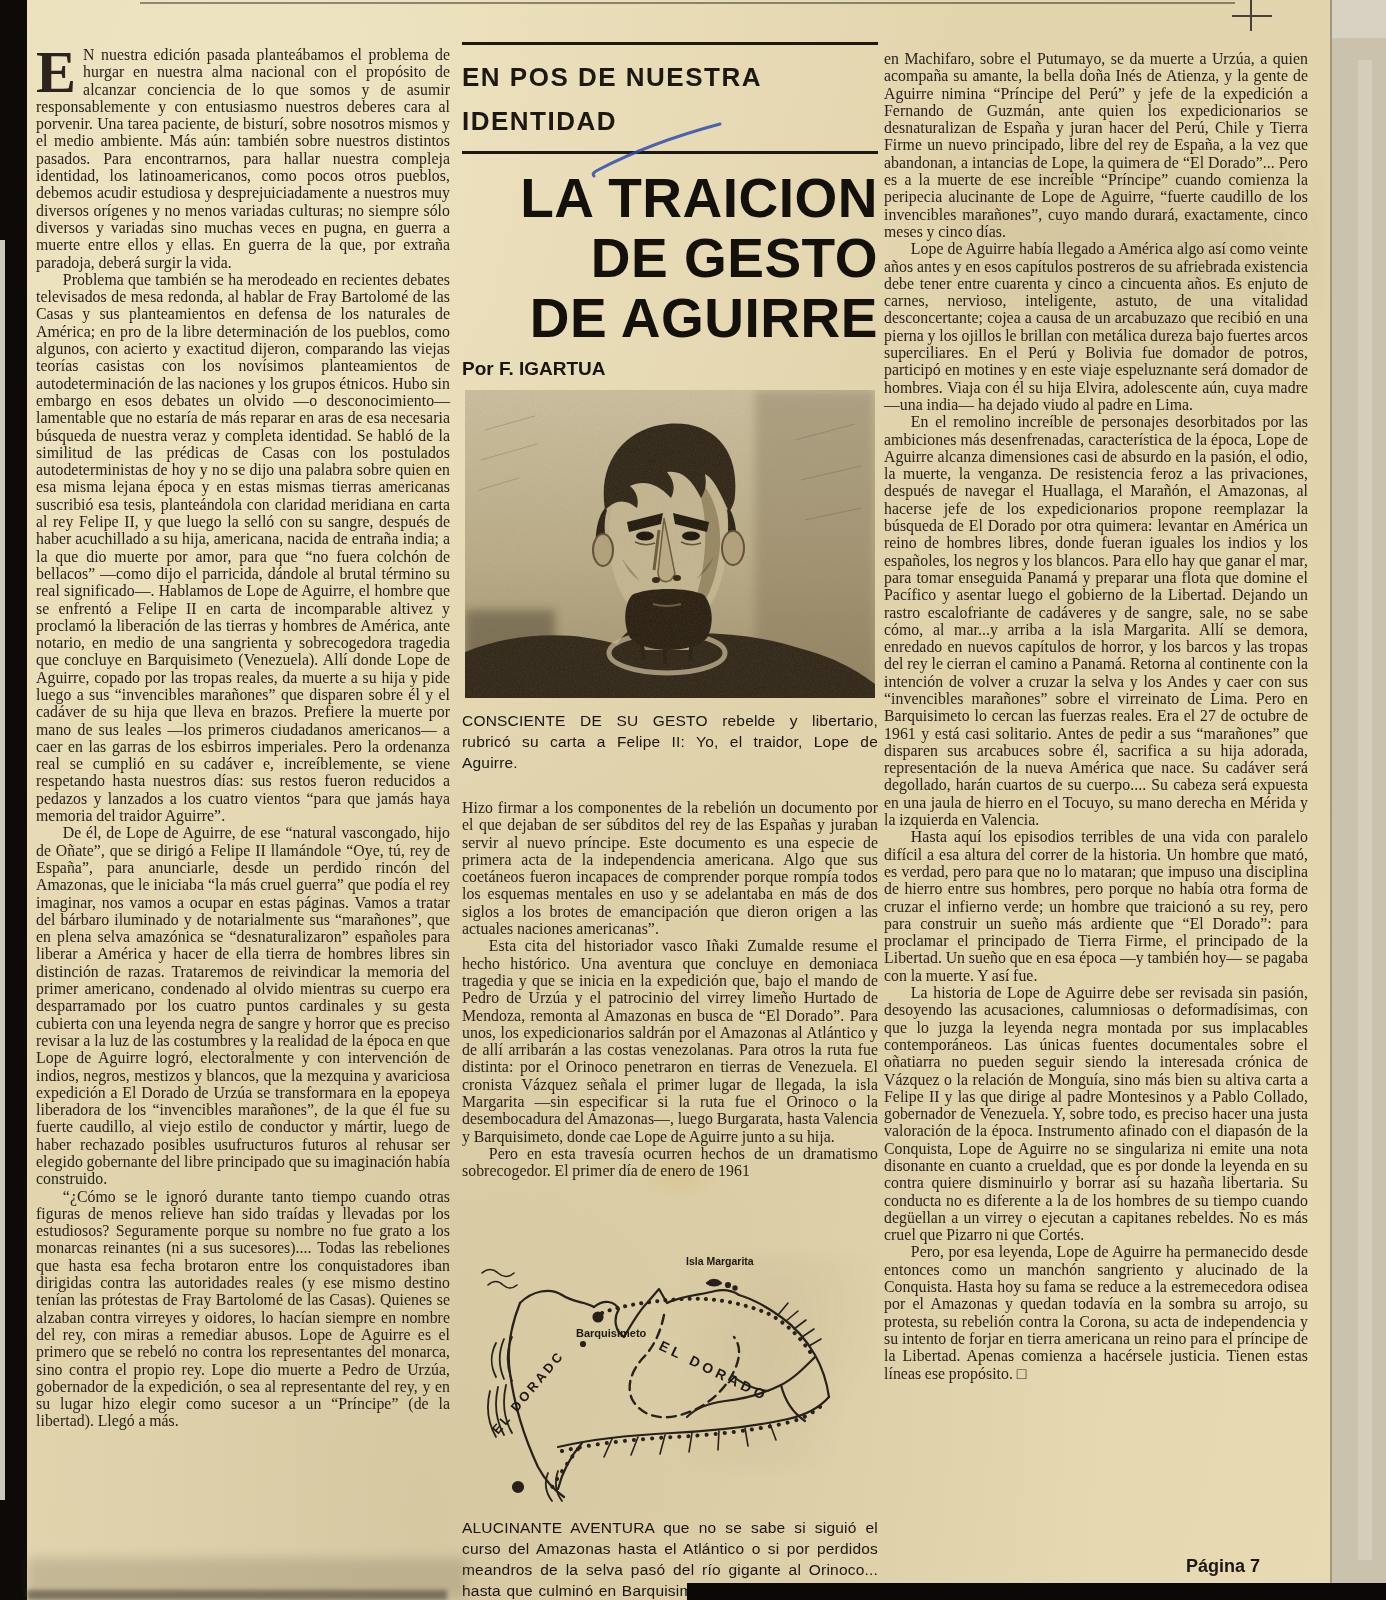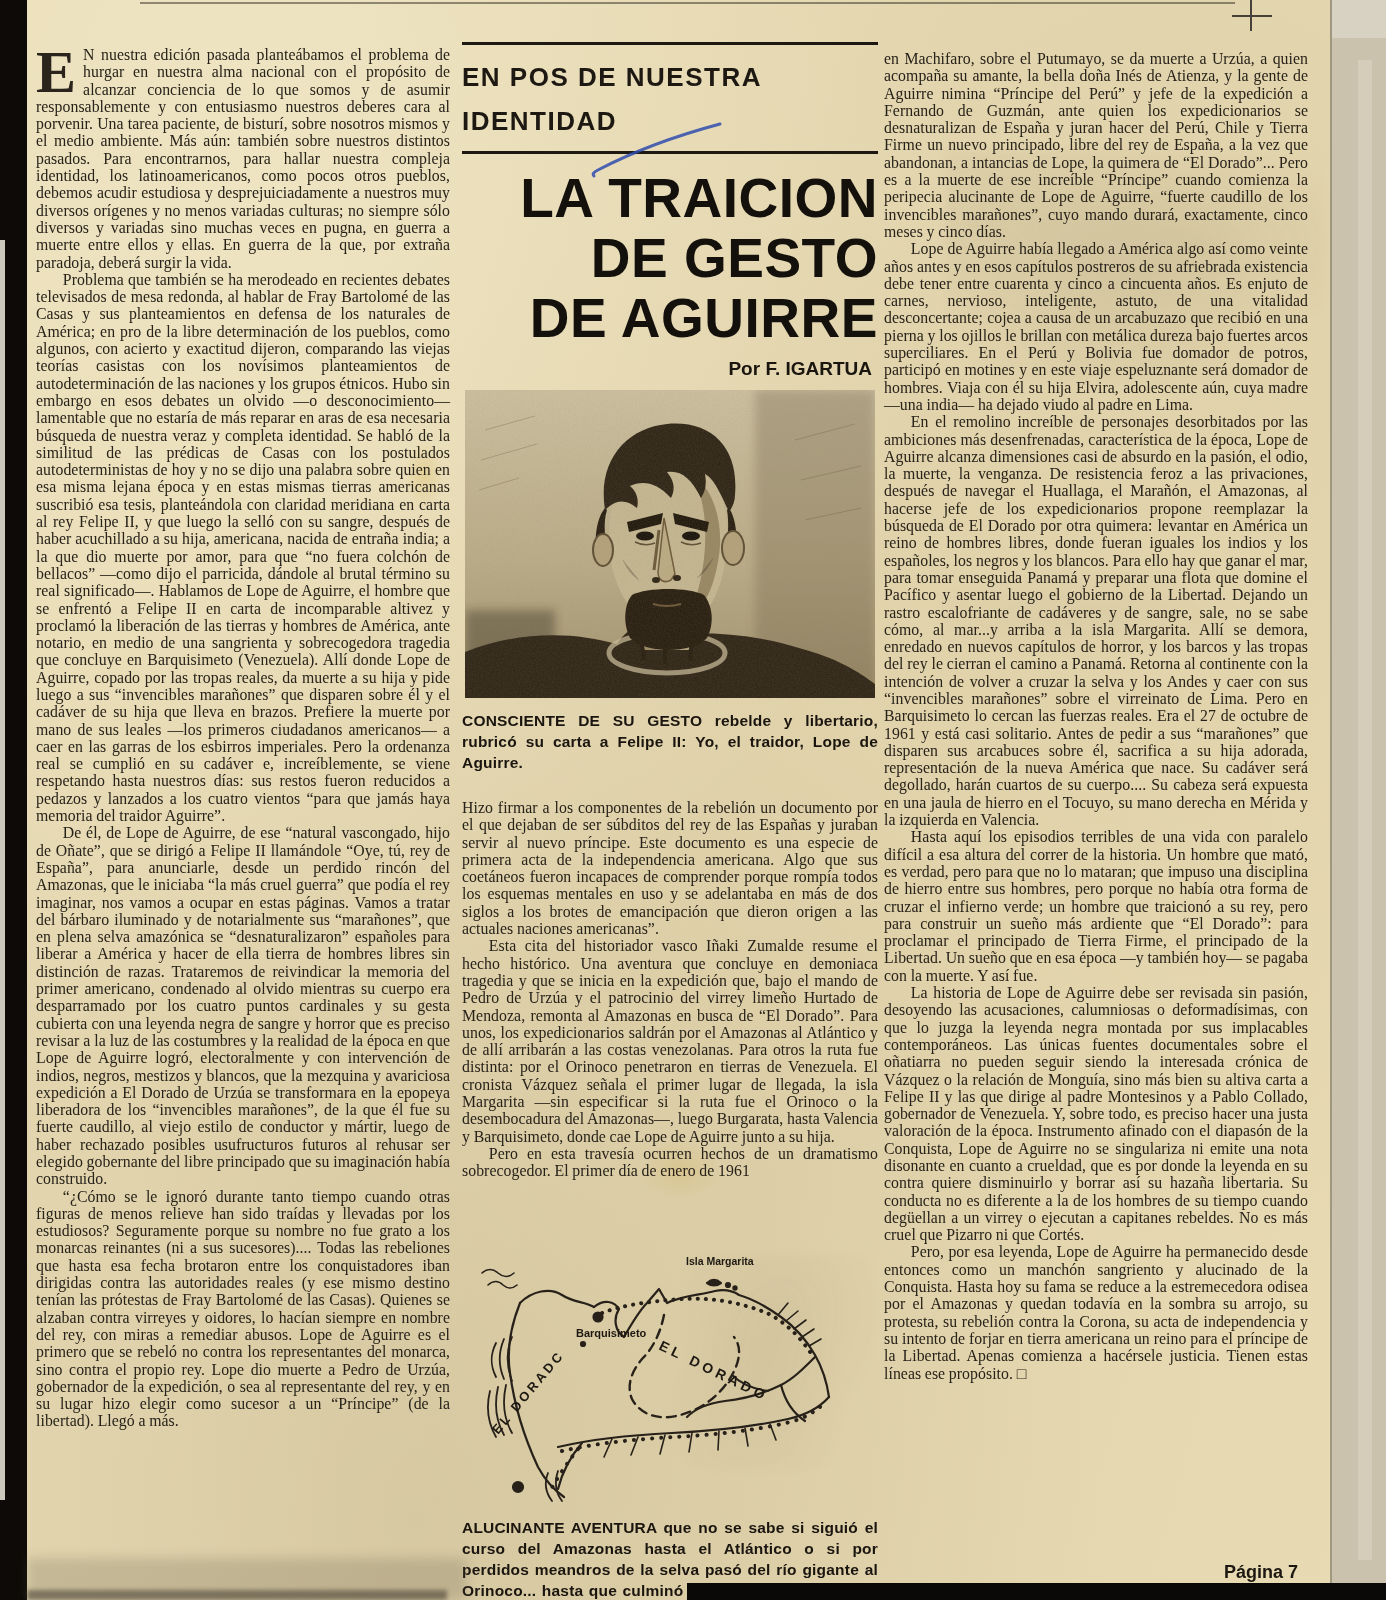--- a/index.html
+++ b/index.html
@@ -47,31 +47,31 @@
   .body-p.cont{text-indent:0;}
   .dropcap{float:left;font-size:60px;line-height:46px;padding:3px 7px 0 0;
     font-weight:bold;color:#2a241c;font-family:"Liberation Serif",serif;}
   
   .rule{height:3px;background:#1d1812;margin:0;}
   .kicker{font-family:"Liberation Sans",sans-serif;font-weight:bold;text-align:left;
     font-size:26px;line-height:44px;letter-spacing:1.5px;color:#1d1812;margin:10px 0 8px 0;}
   .kicker div{margin:0;}
   .headline{font-family:"Liberation Sans",sans-serif;font-weight:bold;text-align:right;
     font-size:55px;line-height:60px;letter-spacing:.5px;color:#14100c;margin-top:14px;}
-  .byline{font-family:"Liberation Sans",sans-serif;font-weight:bold;text-align:right;
+  .byline{font-family:"Liberation Sans",sans-serif;font-weight:bold;
     font-size:19px;color:#1a150f;margin-top:10px;padding-right:6px;}
   .portrait{margin-top:10px;width:410px;height:308px;position:relative;left:3px;}
-  .caption, .mapcaption{font-family:"Liberation Sans",sans-serif;font-weight:bold;
+  .caption, .mapcaption{font-family:"Liberation Sans",sans-serif;font-weight:normal;
     font-size:15.5px;line-height:21px;text-align:justify;color:#1a150f;margin-top:12px;
     letter-spacing:.2px;word-spacing:1px;}
   .midbody{margin-top:26px;height:450px;overflow:hidden;}
   .map{margin-top:2px;width:412px;height:252px;}
   .mapcaption{margin-top:14px;}
-  .pagina{left:1132px;top:1556px;width:166px;text-align:right;
-    font-family:"Liberation Sans",sans-serif;font-weight:bold;font-size:18px;color:#1c1711;margin-top:6px;}
+  .pagina{left:1094px;top:1556px;width:166px;text-align:right;
+    font-family:"Liberation Sans",sans-serif;font-weight:bold;font-size:18px;color:#1c1711;}
   .swoosh{left:560px;top:110px;width:220px;height:80px;}
   svg text{font-family:"Liberation Sans",sans-serif;}
 </style>
 </head>
 <body>
 
 <div id="page">
 
   <div class="abs g1 ghost"></div>
   <div class="abs g2 ghost"></div>

